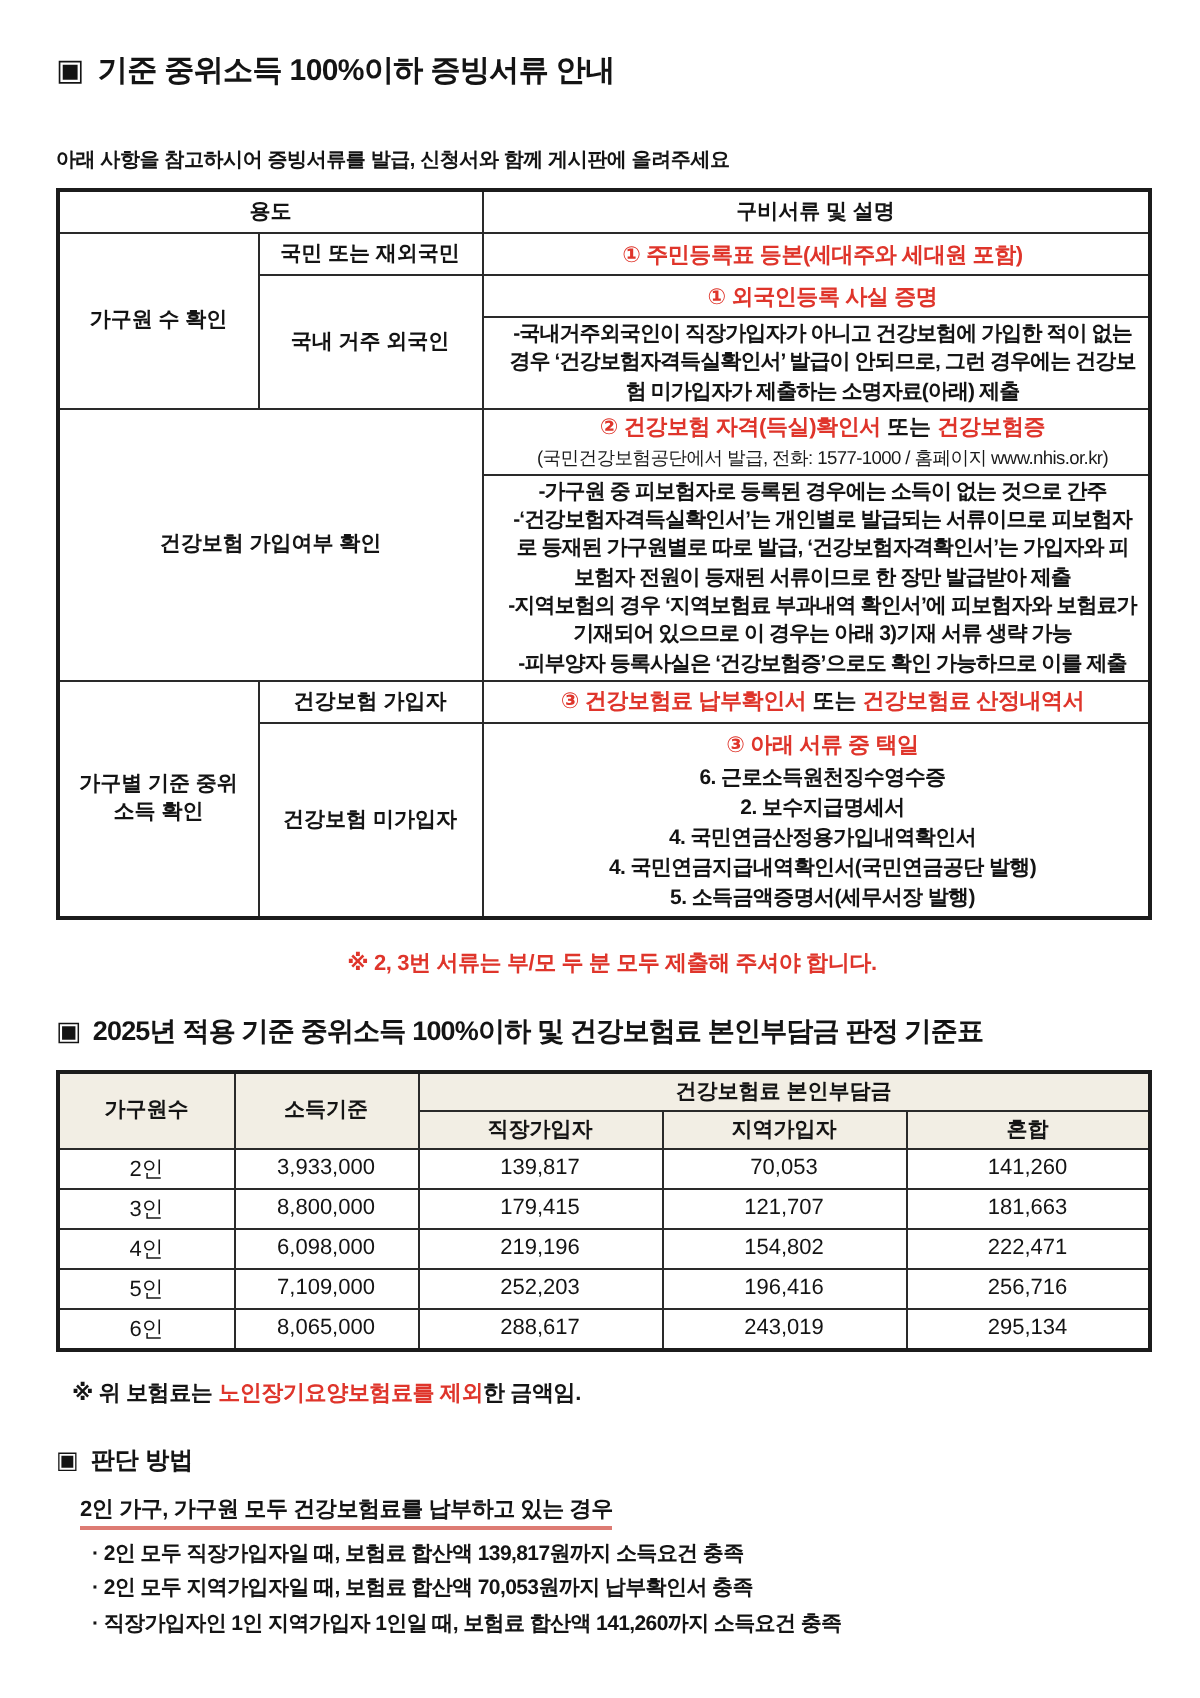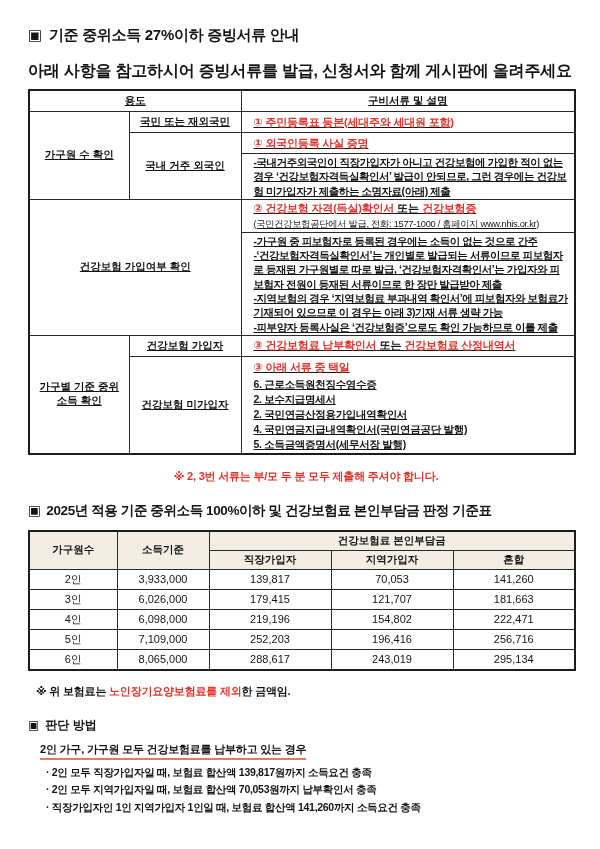--- a/index.html
+++ b/index.html
@@ -8,28 +8,28 @@
     width:600px; height:849px;
     box-sizing:border-box;
     padding:26px 24px 0 28px;
     background:#ffffff;
     color:#141414;
     font-family:"Liberation Sans","DejaVu Sans",sans-serif;
     overflow:hidden;
   }
   .sec-title { font-size:15px; font-weight:700; letter-spacing:-0.3px; }
   .sec-title .marker { margin-right:7px; }
-  .intro { margin-top:16px; font-size:16px; font-weight:700; letter-spacing:-0.2px; }
+  .intro { margin-top:28px; font-size:10px; font-weight:700; letter-spacing:-0.2px; }
 
   table { border-collapse:collapse; table-layout:fixed; }
   .t1 { margin-top:7px; width:548px; border:2px solid #1c1c1c; }
-  .t1 th, .t1 td { border:1px solid #2a2a2a; padding:1px 5px; font-size:10.5px;text-decoration:underline; }
+  .t1 th, .t1 td { border:1px solid #2a2a2a; padding:1px 5px; font-size:10.5px; }
   .t1 th { font-weight:700; height:18px; text-align:center; }
   .t1 .cell-center { text-align:center; vertical-align:middle; font-weight:700; }
-  .t1 .c3 { text-align:left; vertical-align:middle;padding-left:12px; }
+  .t1 .c3 { text-align:center; vertical-align:middle;padding-left:12px; }
   .red { color:#df352b; }
   .doc-red { font-size:11px; font-weight:700; color:#df352b; letter-spacing:-0.2px; }
   .doc-or { font-size:11px; font-weight:700; color:#141414; }
   .issuer { font-size:9.3px; font-weight:400; color:#1a1a1a; letter-spacing:-0.3px; margin-top:2px; }
   .para { font-weight:700; font-size:10.5px; line-height:14.3px; letter-spacing:-0.45px; }
   .items div { font-weight:700; font-size:10.5px; line-height:15px; letter-spacing:-0.3px; }
   .row-h18 td { height:18px; }
 
   .note1 { margin:14px 0 0 8px; font-size:11px; font-weight:700; color:#df352b; letter-spacing:-0.2px;text-align:center; }
 
@@ -56,21 +56,21 @@
   .case2 .case-heading { margin-top:14px; }
   .bullets { margin:4px 0 0 18px; }
   .bullets div { font-size:10.5px; font-weight:700; letter-spacing:-0.3px; line-height:17.5px; }
 </style>
 </head>
 <body>
 
 <div class="page">
 
   <div class="sec-title">
-    <span class="marker">▣</span><span>기준 중위소득 27%이하 증빙서류 안내</span>
+    <span class="marker">▣</span><span>기준 중위소득 100%이하 증빙서류 안내</span>
   </div>
 
   <div class="intro">아래 사항을 참고하시어 증빙서류를 발급, 신청서와 함께 게시판에 올려주세요</div>
 
   <table class="t1">
     <colgroup>
         <col style="width:100px">
         <col style="width:112px">
         <col>
       </colgroup>
@@ -117,21 +117,21 @@
         <span class="doc-red">③ 건강보험료 납부확인서</span><span class="doc-or"> 또는 </span><span class="doc-red">건강보험료 산정내역서</span>
       </td>
     </tr>
     <tr>
       <td class="cell-center">건강보험 미가입자</td>
       <td class="c3">
         <div class="doc-red" style="margin:2px 0;">③ 아래 서류 중 택일</div>
         <div class="items">
           <div>6. 근로소득원천징수영수증</div>
           <div>2. 보수지급명세서</div>
-          <div>2. 국민연금산정용가입내역확인서</div>
+          <div>4. 국민연금산정용가입내역확인서</div>
           <div>4. 국민연금지급내역확인서(국민연금공단 발행)</div>
           <div>5. 소득금액증명서(세무서장 발행)</div>
         </div>
       </td>
     </tr>
   </tbody>
     </table>
 
   <div class="note1">※ 2, 3번 서류는 부/모 두 분 모두 제출해 주셔야 합니다.</div>
 
@@ -160,21 +160,21 @@
     </tr>
     <tr>
       <td>2인</td>
       <td>3,933,000</td>
       <td>139,817</td>
       <td>70,053</td>
       <td>141,260</td>
     </tr>
     <tr>
       <td>3인</td>
-      <td>6,026,000</td>
+      <td>8,800,000</td>
       <td>179,415</td>
       <td>121,707</td>
       <td>181,663</td>
     </tr>
     <tr>
       <td>4인</td>
       <td>6,098,000</td>
       <td>219,196</td>
       <td>154,802</td>
       <td>222,471</td>

